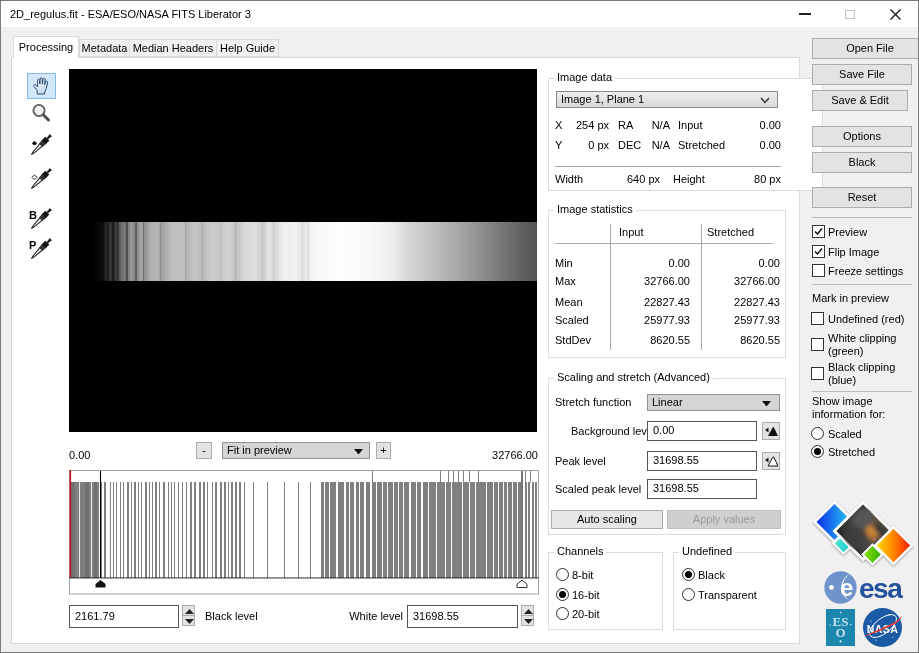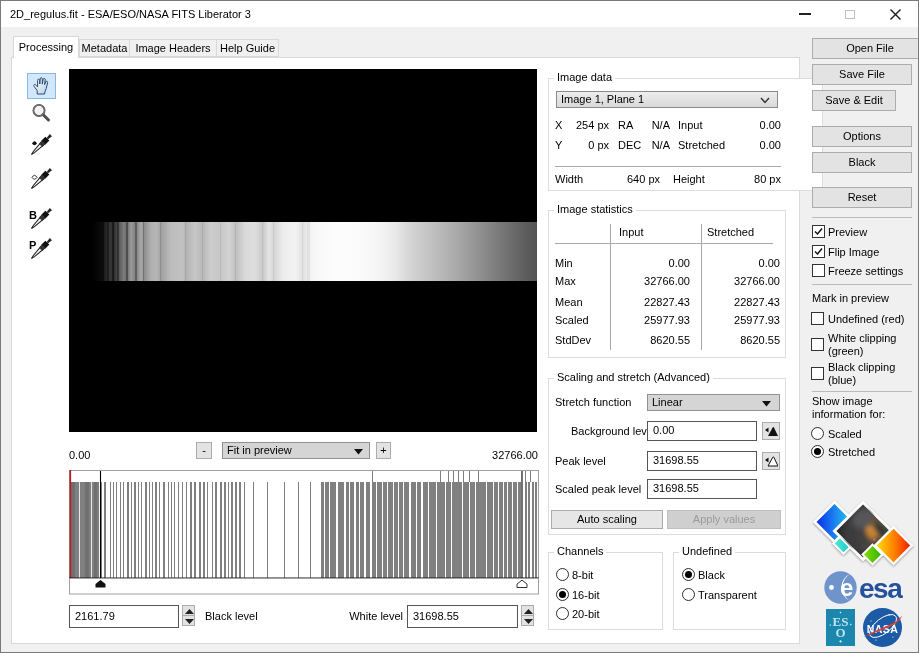--- a/index.html
+++ b/index.html
@@ -44,21 +44,21 @@
 <div class="title">2D_regulus.fit - ESA/ESO/NASA FITS Liberator 3</div>
 <div class="abs" style="left:798px;top:12px;width:12px;height:2px;background:#222"></div>
 <div class="abs" style="left:844px;top:9px;width:10px;height:9px;border:1px solid #c0c0c0"></div>
 <svg class="abs" style="left:888px;top:7px" width="13" height="13">
   <path d="M1.5 1.5 L11.5 11.5 M11.5 1.5 L1.5 11.5" stroke="#1a1a1a" stroke-width="1.4"></path>
 </svg>
 
 <div class="page"></div>
 <div class="tab active" style="left:12px;top:35px;width:66px;height:22px;line-height:20px;">Processing</div>
 <div class="tab" style="left:78px;top:38px;width:51px;height:18px;">Metadata</div>
-<div class="tab" style="left:128px;top:38px;width:88px;height:18px;">Image Headers</div>
+<div class="tab" style="left:128px;top:38px;width:88px;height:18px;">Median Headers</div>
 <div class="tab" style="left:215px;top:38px;width:63px;height:18px;">Help Guide</div>
 
 <div class="abs" style="left:26px;top:72px;width:29px;height:26px;background:#d3e7fa;border:1px solid #85b8e8"></div>
 <svg class="abs" style="left:30px;top:75px" width="21" height="20" viewBox="0 0 21 20">
   <defs>
       <linearGradient id="handg" x1="0" y1="0" x2="1" y2="1">
     <stop offset="0" stop-color="#ffffff"></stop>
         <stop offset="1" stop-color="#b9cfe8"></stop>
       </linearGradient>
     </defs>
@@ -411,21 +411,21 @@
 <div class="group" style="left:672px;top:551px;width:113px;height:78px;">
   <div class="glabel">Undefined</div>
   <div class="radio sel" style="left:8px;top:15px;"></div>
     <div class="lbl" style="left:24px;top:16px;">Black</div>
   <div class="radio" style="left:8px;top:35px;"></div>
     <div class="lbl" style="left:24px;top:36px;">Transparent</div>
 </div>
 
 <div class="btn" style="left:811px;top:37px;width:116px;height:21px;line-height:19px;"><span>Open File</span></div>
 <div class="btn" style="left:811px;top:63px;width:100px;height:21px;line-height:19px;"><span>Save File</span></div>
-<div class="btn" style="left:811px;top:89px;width:84px;height:21px;line-height:19px;"><span>Save &amp; Edit</span></div>
+<div class="btn" style="left:811px;top:89px;width:96px;height:21px;line-height:19px;"><span>Save &amp; Edit</span></div>
 <div class="btn" style="left:811px;top:125px;width:100px;height:21px;line-height:19px;"><span>Options</span></div>
 <div class="btn" style="left:811px;top:151px;width:100px;height:21px;line-height:19px;"><span>Black</span></div>
 <div class="btn" style="left:811px;top:186px;width:100px;height:21px;line-height:19px;"><span>Reset</span></div>
 <div class="sep" style="left:811px;top:216px;width:100px;background:#bbb;"></div>
 
 <div class="cb" style="left:811px;top:224px;">
     <svg width="11" height="11" style="position:absolute;left:0;top:0">
       <path d="M2 5.5 L4.5 8 L9 2.5" fill="none" stroke="#111" stroke-width="1.5"></path>
     </svg>
   </div>

